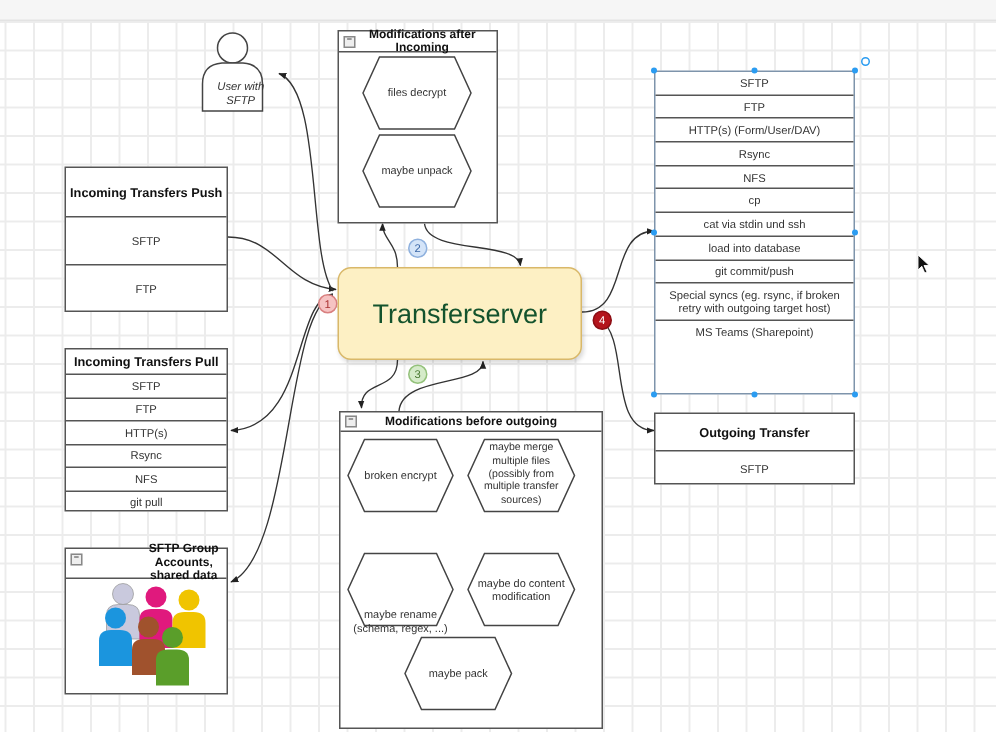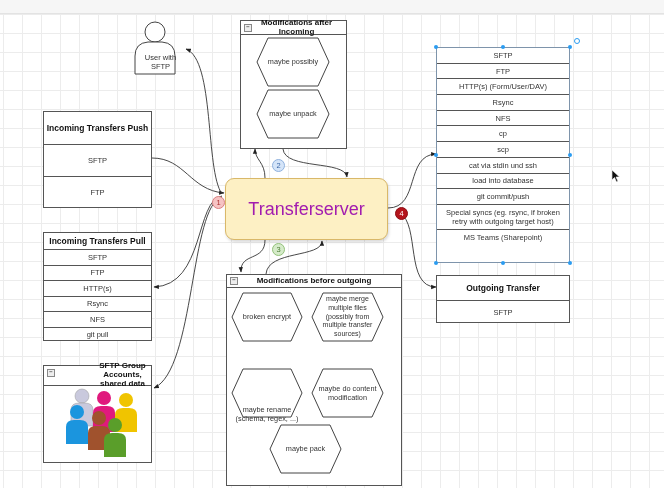--- a/index.html
+++ b/index.html
@@ -12,21 +12,21 @@
   .table{border:1px solid #555;background:#fff;}
   .table .hdr{font-weight:bold;font-size:8.5px;color:#111;text-align:center;display:flex;align-items:center;justify-content:center;border-bottom:1px solid #555;}
   .table .row{font-size:7.5px;color:#333;text-align:center;display:flex;align-items:center;justify-content:center;border-bottom:1px solid #555;box-sizing:border-box;}
   .table .row:last-child{border-bottom:none;}
   .container{border:1px solid #555;background:#fff;}
   .container .ctitle{font-weight:bold;font-size:8px;color:#111;border-bottom:1px solid #555;display:flex;align-items:center;justify-content:center;position:relative;box-sizing:border-box;line-height:1.1;text-align:center;}
   .collapse{position:absolute;left:3px;top:3px;width:6px;height:6px;border:1px solid #888;background:#eee;font-size:6px;line-height:5px;text-align:center;color:#444;}
   .hex{position:absolute;}
   .hex svg{position:absolute;left:0;top:0;}
   .hex .lbl{position:absolute;left:0;top:0;width:100%;height:100%;display:flex;align-items:center;justify-content:center;text-align:center;font-size:7.3px;color:#333;line-height:1.25;padding:0 6px;box-sizing:border-box;}
-  .server{background:#fdf0c4;border:1px solid #d9b869;border-radius:9px;display:flex;align-items:center;justify-content:center;font-size:18px;color:#a21caf;box-shadow:1px 2px 3px rgba(0,0,0,0.15);}
+  .server{background:#fdf0c4;border:1px solid #d9b869;border-radius:9px;display:flex;align-items:center;justify-content:center;font-size:18px;color:#14532d;box-shadow:1px 2px 3px rgba(0,0,0,0.15);}
   .badge{position:absolute;width:13px;height:13px;border-radius:50%;font-size:7.5px;display:flex;align-items:center;justify-content:center;box-sizing:border-box;}
   .b1{background:#f6c3c3;border:1px solid #d98080;color:#a33;}
   .b2{background:#d4e4f8;border:1px solid #8fb1de;color:#3a66a6;}
   .b3{background:#d5ebc9;border:1px solid #93c17a;color:#4a7a33;}
   .b4{background:#b4141c;border:1px solid #8c0d13;color:#fff;}
   .sel-handle{position:absolute;width:4px;height:4px;background:#2b9cf1;border-radius:50%;}
   .user-lbl{position:absolute;font-size:7.5px;color:#333;text-align:center;line-height:1.2;}
   svg.edges{position:absolute;left:0;top:0;}
 </style>
 </head>
@@ -61,21 +61,21 @@
 
     <path d="M400,213 C420,225 405,287 436,287" marker-end="url(#ah)"></path>
   </g>
 </svg>
 
 <div class="abs" style="left:126px;top:18px;width:56px;height:58px;">
   <svg width="56" height="58">
     <circle cx="29" cy="14" r="10" fill="#fff" stroke="#444" stroke-width="1"></circle>
     <path d="M9,56 L9,38 Q9,25 22,24 L36,24 Q49,25 49,38 L49,56 Z" fill="#fff" stroke="#444" stroke-width="1"></path>
   </svg>
-  <div class="user-lbl" style="left:8px;top:35px;width:53px;">
+  <div class="user-lbl" style="left:8px;top:35px;width:53px;font-style:italic;">
     <span>User with</span><br><span>SFTP</span>
   </div>
 </div>
 
 <div class="abs table" style="left:43px;top:111px;width:109px;height:97px;">
   <div class="hdr" style="height:32px;">Incoming Transfers Push</div>
   <div class="row" style="height:32px;">SFTP</div>
   <div class="row" style="height:31px;">FTP</div>
 </div>
 
@@ -105,30 +105,30 @@
       <circle cx="33" cy="26" r="7" fill="#1b95de"></circle>
       <path d="M22,58 L22,41 Q22,34 30,34 L36,34 Q44,34 44,41 L44,58 Z" fill="#1b95de"></path>
       <circle cx="55" cy="32" r="7" fill="#a0522d"></circle>
       <path d="M44,64 L44,47 Q44,40 52,40 L58,40 Q66,40 66,47 L66,64 Z" fill="#a0522d"></path>
       <circle cx="71" cy="39" r="7" fill="#5a9e2a"></circle>
       <path d="M60,71 L60,54 Q60,47 68,47 L74,47 Q82,47 82,54 L82,71 Z" fill="#5a9e2a"></path>
     </g>
   </svg>
 </div>
 
-<div class="abs container" style="left:240px;top:20px;width:107px;height:129px;">
+<div class="abs container" style="left:225px;top:20px;width:107px;height:129px;">
   <div class="ctitle" style="height:14px;">
     <span class="collapse" style="top:3px;">−</span>
     <span style="padding-left:6px;">Modifications after Incoming</span>
   </div>
   <div class="hex" style="left:15px;top:16px;width:74px;height:50px;">
     <svg width="74" height="50">
         <polygon points="12,1 62,1 73,25 62,49 12,49 1,25" fill="#fff" stroke="#444" stroke-width="1"></polygon>
       </svg>
-    <div class="lbl">maybe possibly</div>
+    <div class="lbl">files decrypt</div>
   </div>
   <div class="hex" style="left:15px;top:68px;width:74px;height:50px;">
     <svg width="74" height="50">
         <polygon points="12,1 62,1 73,25 62,49 12,49 1,25" fill="#fff" stroke="#444" stroke-width="1"></polygon>
       </svg>
     <div class="lbl">maybe unpack</div>
   </div>
 </div>
 
 <div class="abs server" style="left:225px;top:178px;width:163px;height:62px;">
@@ -177,21 +177,20 @@
   </div>
 </div>
 
 <div class="abs table" style="left:436px;top:47px;width:134px;height:216px;border-color:#7e94ab;">
   <div class="row" style="height:15.7px;">SFTP</div>
   <div class="row" style="height:15.7px;">FTP</div>
   <div class="row" style="height:15.7px;">HTTP(s) (Form/User/DAV)</div>
   <div class="row" style="height:15.7px;">Rsync</div>
   <div class="row" style="height:15.7px;">NFS</div>
   <div class="row" style="height:15.7px;">cp</div>
-  <div class="row" style="height:15.7px;">scp</div>
   <div class="row" style="height:15.7px;">cat via stdin und ssh</div>
   <div class="row" style="height:15.7px;">load into database</div>
   <div class="row" style="height:15.7px;">git commit/push</div>
   <div class="row" style="height:25px;line-height:1.2;padding:0 4px;">Special syncs (eg. rsync, if broken retry with outgoing target host)</div>
   <div class="row" style="height:15px;">MS Teams (Sharepoint)</div>
 </div>
 
 <div class="sel-handle" style="left:434px;top:45px;"></div>
 <div class="sel-handle" style="left:501px;top:45px;"></div>
 <div class="sel-handle" style="left:568px;top:45px;"></div>

